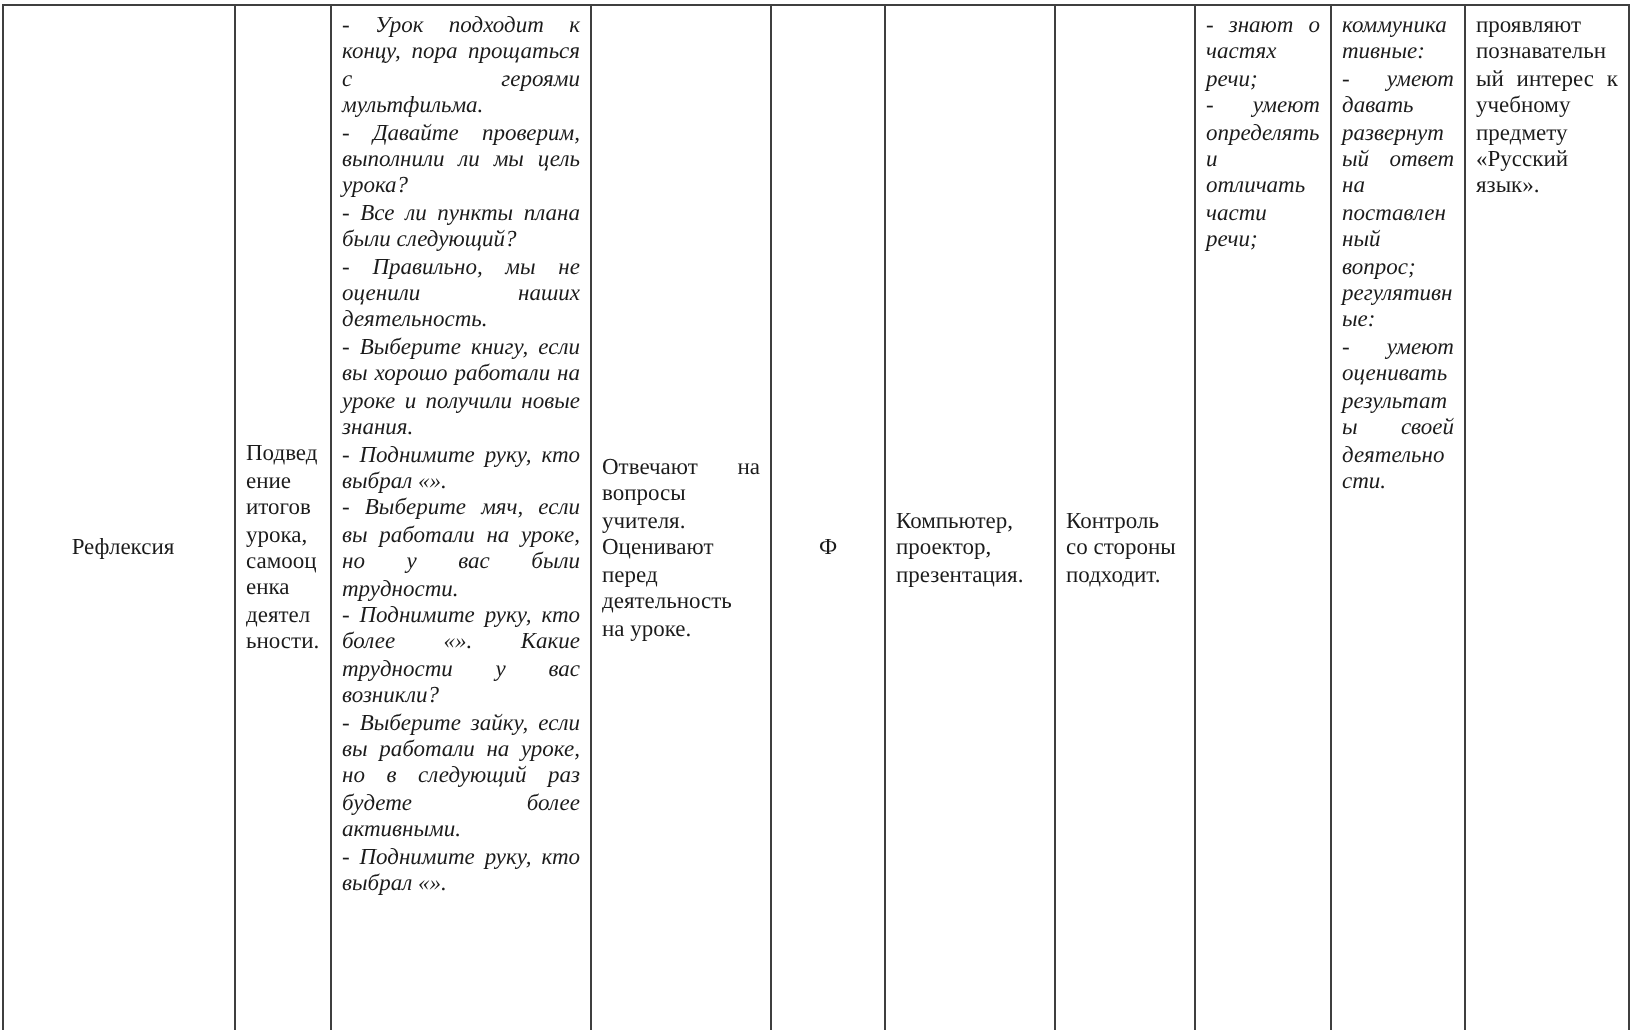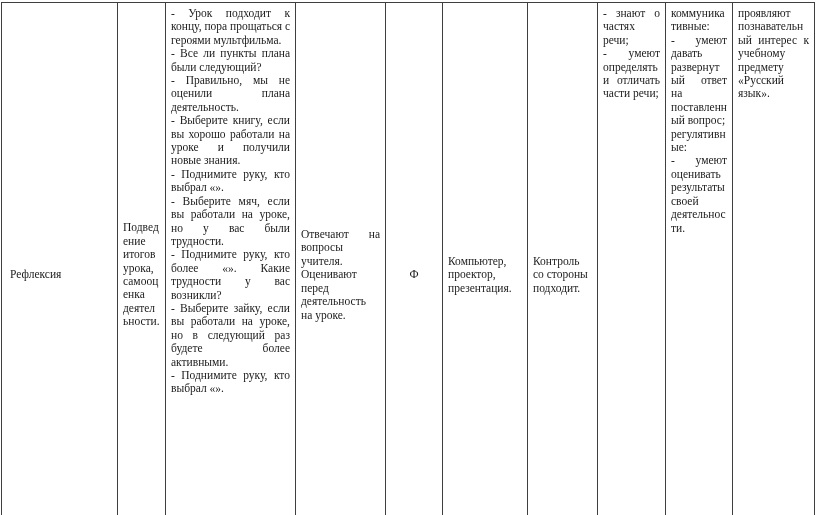--- a/index.html
+++ b/index.html
@@ -32,44 +32,45 @@
     overflow:hidden;
     font-size:11.5px;
     line-height:13.4px;
   }
   .cell.mid{align-items:center;}
   .cell.top{align-items:flex-start;}
   .inner{width:100%;padding:4px 5px;}
   .just{text-align:justify;}
   .brk{overflow-wrap:anywhere;word-break:break-word;}
   .ctr{text-align:center;}
-  .c1 .inner{padding-left:8px;padding-right:4px;}
+  .c1 .inner{padding-left:8px;padding-right:4px;text-align:center;}
   .c2 .inner,.c8 .inner,.c9 .inner,.c10 .inner{padding:4px 5px;}
-  p{margin:0;}
+  p{margin:0;font-style:italic;}
   .it{}
 </style>
 </head>
 <body>
 
 <div class="page">
   <div class="tbl">
 
     <div class="cell c1 mid">
       <div class="inner">Рефлексия</div>
     </div>
 
     <div class="cell c2 mid">
       <div class="inner brk">Подведение итогов урока, самооценка деятельности.</div>
     </div>
 
     <div class="cell c3 top">
       <div class="inner just">
         <p>- Урок подходит к концу, пора прощаться с героями мультфильма.</p>
+        <p>- Давайте проверим, выполнили ли мы цель урока?</p>
         <p>- Все ли пункты плана были следующий?</p>
-        <p>- Правильно, мы не оценили плана деятельность.</p>
+        <p>- Правильно, мы не оценили наших деятельность.</p>
         <p>- Выберите книгу, если вы хорошо работали на уроке и получили новые знания.</p>
         <p>- Поднимите руку, кто выбрал «».</p>
         <p>- Выберите мяч, если вы работали на уроке, но у вас были трудности.</p>
         <p>- Поднимите руку, кто более «». Какие трудности у вас возникли?</p>
         <p>- Выберите зайку, если вы работали на уроке, но в следующий раз будете более активными.</p>
         <p>- Поднимите руку, кто выбрал «».</p>
       </div>
     </div>
 
     <div class="cell c4 mid">

